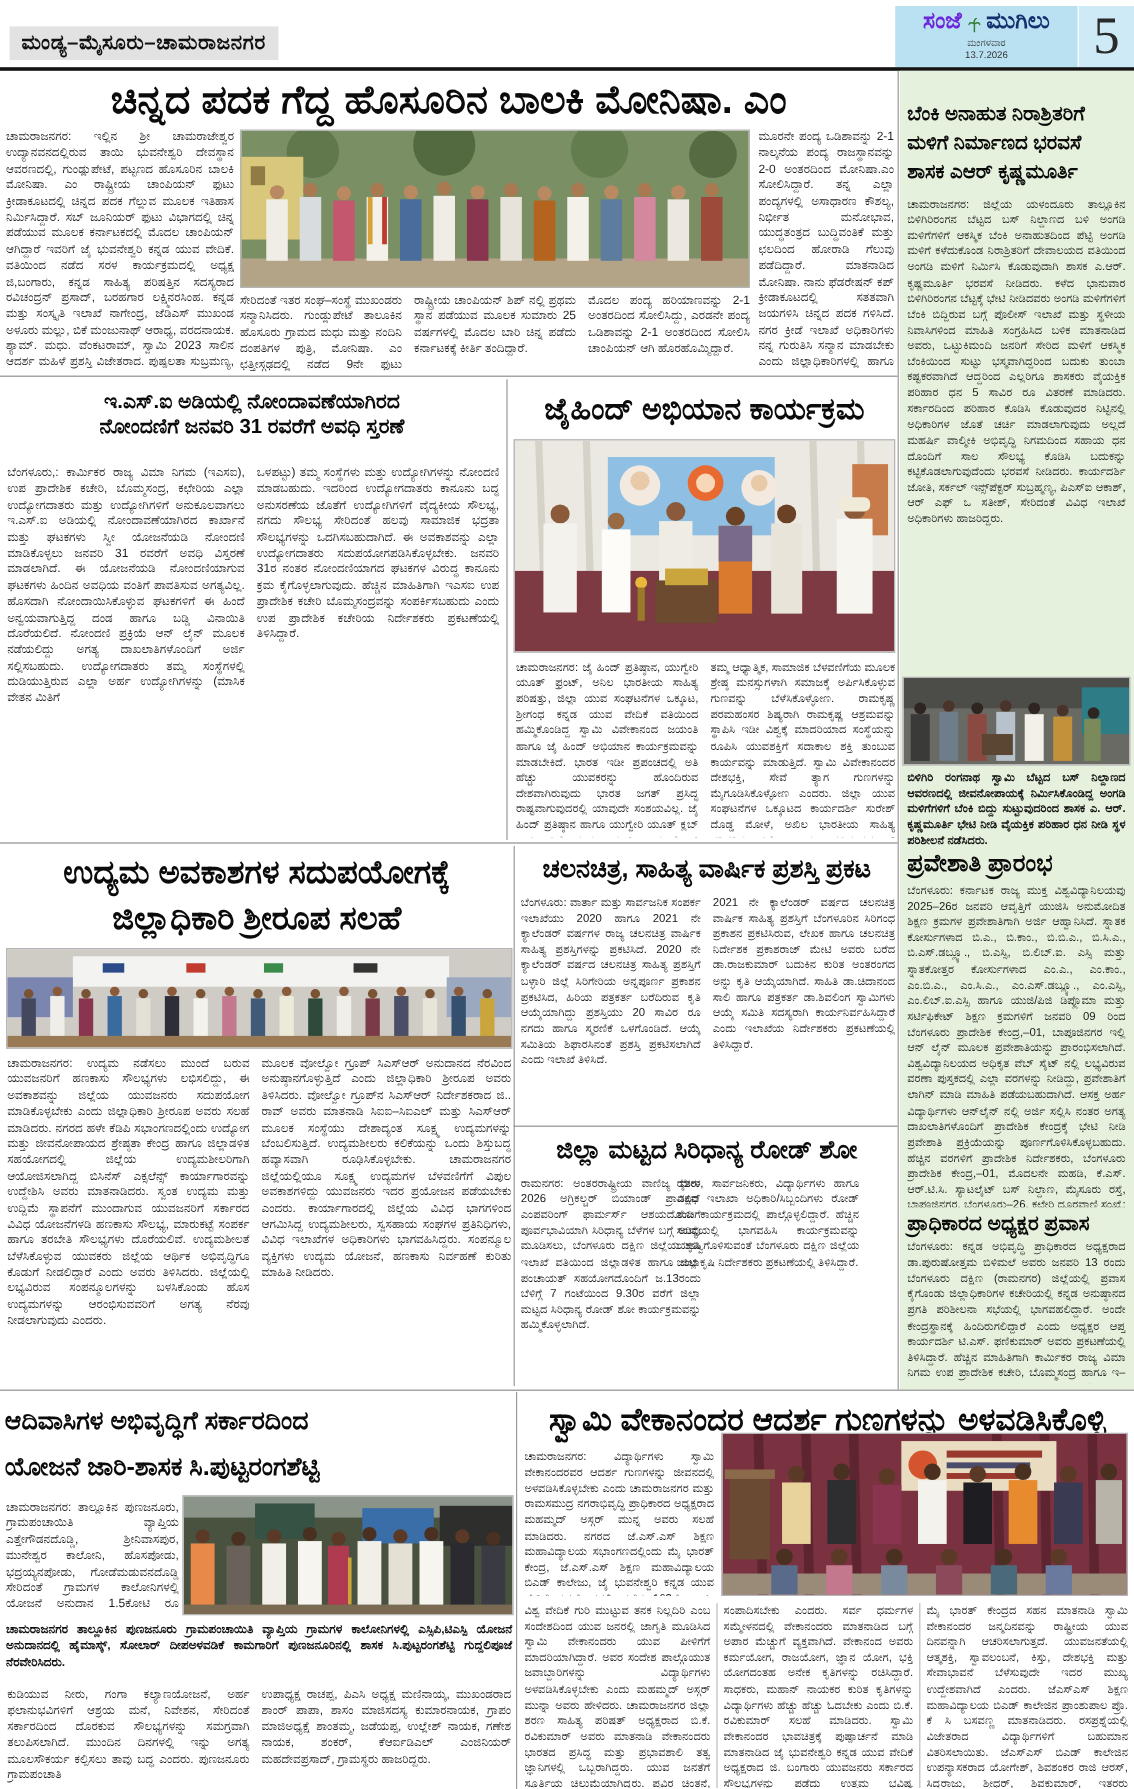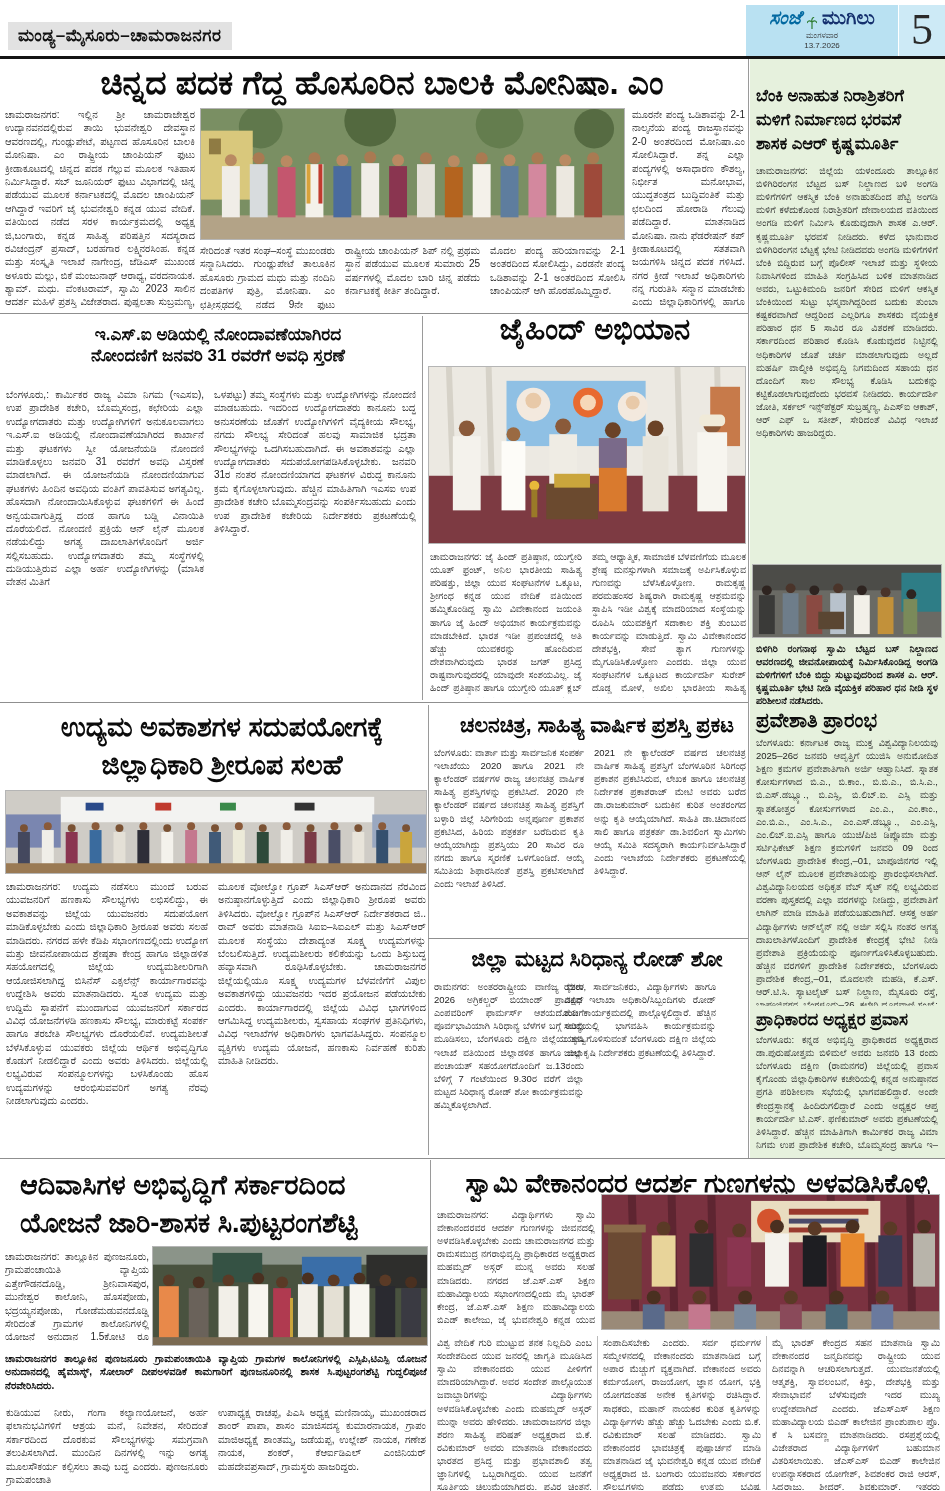--- a/index.html
+++ b/index.html
@@ -7,35 +7,35 @@
   #page {
     position:relative; width:945px; height:1491px; background:#ffffff;
     font-family:"Liberation Sans", sans-serif; overflow:hidden;
   }
   .abs { position:absolute; }
   .body10 {
     font-size:10px; line-height:1.34; text-align:justify; color:#1d1d1d;
     overflow:hidden; word-break:break-word;
   }
   .body95 { font-size:9.5px; line-height:1.38; text-align:justify; color:#1d1d1d; overflow:hidden; word-break:break-word; }
-  .hl { font-weight:800; color:#0b0b0b; text-align:center; overflow:hidden;padding-left:16px; }
+  .hl { font-weight:800; color:#0b0b0b; text-align:center; overflow:hidden; }
   .rule-h { background:#8f8f8f; height:1px; }
   .rule-v { background:#9a9a9a; width:1px; }
   .photo { border:1px solid #b5b5b5; overflow:hidden; background:#ddd; }
   .photo svg { display:block; width:100%; height:100%; }
   .caption-bold { font-weight:700; color:#111; }
   #region-strip {
     background:#e2e2e2; color:#111; font-weight:700; font-size:17px;
     padding:4px 10px; letter-spacing:0.5px;
   }
   #masthead-box {
     background:#b9e1f2; text-align:center; padding-top:3px;
   }
   #masthead-title { font-size:19px; font-weight:800; line-height:1.1; }
-  #masthead-title .t1 { color:#0369a1;font-style:italic; }
+  #masthead-title .t1 { color:#6d28d9; }
   #masthead-title .t2 { color:#15306e; }
   #masthead-day { font-size:8px; color:#333; margin-top:2px; }
   #masthead-date { font-size:8px; color:#333; }
   #page-number {
     background:#cdeaf6; color:#2a2a2a; text-align:center;
     font-family:"Liberation Serif", serif; font-size:44px; line-height:50px; font-weight:400;
   }
   #top-black-rule { background:#141414; }
   #green-col { background:#e6f1dd; }
   .green-hl { font-weight:800; color:#0b0b0b; font-size:16.5px; line-height:1.45; }
@@ -124,21 +124,21 @@
 
   <div class="abs hl" style="left:4px; top:324px; width:412px; font-size:17px; line-height:21px;">
     <div>ಇ.ಎಸ್.ಐ ಅಡಿಯಲ್ಲಿ ನೋಂದಾವಣೆಯಾಗಿರದ</div>
     <div>ನೋಂದಣಿಗೆ ಜನವರಿ 31 ರವರೆಗೆ ಅವಧಿ ಸ್ತರಣೆ</div>
   </div>
   <div class="abs body10" style="left:6px; top:388px; width:198px; height:308px;">ಬೆಂಗಳೂರು,: ಕಾರ್ಮಿಕರ ರಾಜ್ಯ ವಿಮಾ ನಿಗಮ (ಇಎಸಐ), ಉಪ ಪ್ರಾದೇಶಿಕ ಕಚೇರಿ, ಬೊಮ್ಮಸಂದ್ರ, ಕಛೇರಿಯ ಎಲ್ಲಾ ಉದ್ಯೋಗದಾತರು ಮತ್ತು ಉದ್ಯೋಗಿಗಳಿಗೆ ಅನುಕೂಲವಾಗಲು ಇ.ಎಸ್.ಐ ಅಡಿಯಲ್ಲಿ ನೋಂದಾವಣೆಯಾಗಿರದ ಕಾರ್ಖಾನೆ ಮತ್ತು ಘಟಕಗಳು ಸ್ವೀ ಯೋಜನೆಯಡಿ ನೋಂದಣಿ ಮಾಡಿಕೊಳ್ಳಲು ಜನವರಿ 31 ರವರೆಗೆ ಅವಧಿ ವಿಸ್ತರಣೆ ಮಾಡಲಾಗಿದೆ. ಈ ಯೋಜನೆಯಡಿ ನೋಂದಣಿಯಾಗುವ ಘಟಕಗಳು ಹಿಂದಿನ ಅವಧಿಯ ವಂತಿಗೆ ಪಾವತಿಸುವ ಅಗತ್ಯವಿಲ್ಲ. ಹೊಸದಾಗಿ ನೋಂದಾಯಿಸಿಕೊಳ್ಳುವ ಘಟಕಗಳಿಗೆ ಈ ಹಿಂದೆ ಅನ್ವಯವಾಗುತ್ತಿದ್ದ ದಂಡ ಹಾಗೂ ಬಡ್ಡಿ ವಿನಾಯಿತಿ ದೊರೆಯಲಿದೆ. ನೋಂದಣಿ ಪ್ರಕ್ರಿಯೆ ಆನ್ ಲೈನ್ ಮೂಲಕ ನಡೆಯಲಿದ್ದು ಅಗತ್ಯ ದಾಖಲಾತಿಗಳೊಂದಿಗೆ ಅರ್ಜಿ ಸಲ್ಲಿಸಬಹುದು. ಉದ್ಯೋಗದಾತರು ತಮ್ಮ ಸಂಸ್ಥೆಗಳಲ್ಲಿ ದುಡಿಯುತ್ತಿರುವ ಎಲ್ಲಾ ಅರ್ಹ ಉದ್ಯೋಗಿಗಳನ್ನು (ಮಾಸಿಕ ವೇತನ ಮಿತಿಗೆ</div>
   <div class="abs body10" style="left:214px; top:388px; width:202px; height:308px;">ಒಳಪಟ್ಟು) ತಮ್ಮ ಸಂಸ್ಥೆಗಳು ಮತ್ತು ಉದ್ಯೋಗಿಗಳನ್ನು ನೋಂದಣಿ ಮಾಡಬಹುದು. ಇದರಿಂದ ಉದ್ಯೋಗದಾತರು ಕಾನೂನು ಬದ್ಧ ಅನುಸರಣೆಯ ಜೊತೆಗೆ ಉದ್ಯೋಗಿಗಳಿಗೆ ವೈದ್ಯಕೀಯ ಸೌಲಭ್ಯ, ನಗದು ಸೌಲಭ್ಯ ಸೇರಿದಂತೆ ಹಲವು ಸಾಮಾಜಿಕ ಭದ್ರತಾ ಸೌಲಭ್ಯಗಳನ್ನು ಒದಗಿಸಬಹುದಾಗಿದೆ. ಈ ಅವಕಾಶವನ್ನು ಎಲ್ಲಾ ಉದ್ಯೋಗದಾತರು ಸದುಪಯೋಗಪಡಿಸಿಕೊಳ್ಳಬೇಕು. ಜನವರಿ 31ರ ನಂತರ ನೋಂದಣಿಯಾಗದ ಘಟಕಗಳ ವಿರುದ್ಧ ಕಾನೂನು ಕ್ರಮ ಕೈಗೊಳ್ಳಲಾಗುವುದು. ಹೆಚ್ಚಿನ ಮಾಹಿತಿಗಾಗಿ ಇಎಸಐ ಉಪ ಪ್ರಾದೇಶಿಕ ಕಚೇರಿ ಬೊಮ್ಮಸಂದ್ರವನ್ನು ಸಂಪರ್ಕಿಸಬಹುದು ಎಂದು ಉಪ ಪ್ರಾದೇಶಿಕ ಕಚೇರಿಯ ನಿರ್ದೇಶಕರು ಪ್ರಕಟಣೆಯಲ್ಲಿ ತಿಳಿಸಿದ್ದಾರೆ.</div>
 
   <div class="abs rule-v" style="left:422px; top:316px; height:384px;"></div>
 
-  <div class="abs hl" style="left:428px; top:308px; width:318px; height:42px; font-size:29px; line-height:42px;">ಜೈಹಿಂದ್ ಅಭಿಯಾನ ಕಾರ್ಯಕ್ರಮ</div>
+  <div class="abs hl" style="left:428px; top:320px; width:318px; height:42px; font-size:25px; line-height:42px;">ಜೈಹಿಂದ್ ಅಭಿಯಾನ ಕಾರ್ಯಕ್ರಮ</div>
   <div class="abs photo" style="left:428px; top:366px; width:318px; height:178px;">
     <svg viewBox="0 0 318 178" preserveAspectRatio="none">
       <rect width="318" height="178" fill="#e9e6df"></rect>
       <rect x="0" y="0" width="318" height="110" fill="#ece9e2"></rect>
       <path d="M20 0 L24 110 M60 0 L63 110 M250 0 L253 110 M290 0 L292 110" stroke="#d6d2c8" stroke-width="6"></path>
       <rect x="78" y="14" width="140" height="66" fill="#8fc0e4"></rect>
       <circle cx="105" cy="38" r="17" fill="#f3e9de"></circle>
         <circle cx="105" cy="34" r="8" fill="#e8c9a8"></circle>
       <circle cx="160" cy="36" r="15" fill="#e86a30"></circle>
         <circle cx="160" cy="36" r="8" fill="#f6d8b8"></circle>
@@ -278,21 +278,21 @@
   <div class="abs body95" style="left:594px; top:746px; width:152px; height:186px;">2021 ನೇ ಕ್ಯಾಲೆಂಡರ್ ವರ್ಷದ ಚಲನಚಿತ್ರ ವಾರ್ಷಿಕ ಸಾಹಿತ್ಯ ಪ್ರಶಸ್ತಿಗೆ ಬೆಂಗಳೂರಿನ ಸಿರಿಗಂಧ ಪ್ರಕಾಶನ ಪ್ರಕಟಿಸಿರುವ, ಲೇಖಕ ಹಾಗೂ ಚಲನಚಿತ್ರ ನಿರ್ದೇಶಕ ಪ್ರಕಾಶರಾಜ್ ಮೇಟಿ ಅವರು ಬರೆದ ಡಾ.ರಾಜಕುಮಾರ್ ಬದುಕಿನ ಕುರಿತ ಅಂತರಂಗದ ಅನ್ನು ಕೃತಿ ಆಯ್ಕೆಯಾಗಿದೆ. ಸಾಹಿತಿ ಡಾ.ಚಿದಾನಂದ ಸಾಲಿ ಹಾಗೂ ಪತ್ರಕರ್ತ ಡಾ.ಶಿವಲಿಂಗ ಸ್ವಾಮಿಗಳು ಆಯ್ಕೆ ಸಮಿತಿ ಸದಸ್ಯರಾಗಿ ಕಾರ್ಯನಿರ್ವಹಿಸಿದ್ದಾರೆ ಎಂದು ಇಲಾಖೆಯ ನಿರ್ದೇಶಕರು ಪ್ರಕಟಣೆಯಲ್ಲಿ ತಿಳಿಸಿದ್ದಾರೆ.</div>
 
   <div class="abs rule-h" style="left:428px; top:938px; width:320px;"></div>
 
   <div class="abs hl" style="left:432px; top:944px; width:314px; height:30px; font-size:21px; line-height:30px;">ಜಿಲ್ಲಾ ಮಟ್ಟದ ಸಿರಿಧಾನ್ಯ ರೋಡ್ ಶೋ</div>
   <div class="abs body95" style="left:434px; top:980px; width:150px; height:172px;">ರಾಮನಗರ: ಅಂತರರಾಷ್ಟ್ರೀಯ ವಾಣಿಜ್ಯ ಮೇಳ 2026 ಅಗ್ರಿಕಲ್ಚರ್ ಬಿಯಾಂಡ್ ಪ್ರಾಡಕ್ಷನ್ ಎಂಪವರಿಂಗ್ ಫಾರ್ಮರ್ಸ್ ಆಶಯದೊಂದಿಗೆ ಪೂರ್ವಭಾವಿಯಾಗಿ ಸಿರಿಧಾನ್ಯ ಬೆಳೆಗಳ ಬಗ್ಗೆ ಅರಿವು ಮೂಡಿಸಲು, ಬೆಂಗಳೂರು ದಕ್ಷಿಣ ಜಿಲ್ಲೆಯ ಕೃಷಿ ಇಲಾಖೆ ವತಿಯಿಂದ ಜಿಲ್ಲಾಡಳಿತ ಹಾಗೂ ಜಿಲ್ಲಾ ಪಂಚಾಯತ್ ಸಹಯೋಗದೊಂದಿಗೆ ಜ.13ರಂದು ಬೆಳಿಗ್ಗೆ 7 ಗಂಟೆಯಿಂದ 9.30ರ ವರೆಗೆ ಜಿಲ್ಲಾ ಮಟ್ಟದ ಸಿರಿಧಾನ್ಯ ರೋಡ್ ಶೋ ಕಾರ್ಯಕ್ರಮವನ್ನು ಹಮ್ಮಿಕೊಳ್ಳಲಾಗಿದೆ.</div>
   <div class="abs body95" style="left:564px; top:980px; width:152px; height:172px;">ರೈತರು, ಸಾರ್ವಜನಿಕರು, ವಿದ್ಯಾರ್ಥಿಗಳು ಹಾಗೂ ವಿವಿಧ ಇಲಾಖಾ ಅಧಿಕಾರಿ/ಸಿಬ್ಬಂದಿಗಳು ರೋಡ್ ಶೋ ಕಾರ್ಯಕ್ರಮದಲ್ಲಿ ಪಾಲ್ಗೊಳ್ಳಲಿದ್ದಾರೆ. ಹೆಚ್ಚಿನ ಸಂಖ್ಯೆಯಲ್ಲಿ ಭಾಗವಹಿಸಿ ಕಾರ್ಯಕ್ರಮವನ್ನು ಯಶಸ್ವಿಗೊಳಿಸುವಂತೆ ಬೆಂಗಳೂರು ದಕ್ಷಿಣ ಜಿಲ್ಲೆಯ ಜಂಟಿ ಕೃಷಿ ನಿರ್ದೇಶಕರು ಪ್ರಕಟಣೆಯಲ್ಲಿ ತಿಳಿಸಿದ್ದಾರೆ.</div>
 
   <div class="abs rule-h" style="left:0; top:1158px; width:945px;"></div>
 
-  <div class="abs hl" style="left:4px; top:1166px; width:422px; font-size:27px; line-height:38px; text-align:left;">
+  <div class="abs hl" style="left:4px; top:1166px; width:422px; font-size:21px; line-height:38px; text-align:left;">
     <div>ಆದಿವಾಸಿಗಳ ಅಭಿವೃದ್ಧಿಗೆ ಸರ್ಕಾರದಿಂದ</div>
     <div>ಯೋಜನೆ ಜಾರಿ-ಶಾಸಕ ಸಿ.ಪುಟ್ಟರಂಗಶೆಟ್ಟಿ</div>
   </div>
   <div class="abs body10" style="left:5px; top:1250px; width:144px; height:96px;">ಚಾಮರಾಜನಗರ: ತಾಲ್ಲೂಕಿನ ಪುಣಜನೂರು, ಗ್ರಾಮಪಂಚಾಯಿತಿ ವ್ಯಾಪ್ತಿಯ ಎತ್ತೇಗೌಡನದೊಡ್ಡಿ, ಶ್ರೀನಿವಾಸಪುರ, ಮುನೇಶ್ವರ ಕಾಲೋನಿ, ಹೊಸಪೋಡು, ಭದ್ರಯ್ಯನಪೋಡು, ಗೋಡೆಮಡುವನದೊಡ್ಡಿ ಸೇರಿದಂತೆ ಗ್ರಾಮಗಳ ಕಾಲೋನಿಗಳಲ್ಲಿ ಯೋಜನೆ ಅನುದಾನ 1.5ಕೋಟಿ ರೂ ವೆಚ್ಚದಲ್ಲಿ ಹೈಮಾಸ್ಕ್ ದೀಪಗಳ ಗುದ್ದಲಿಪೂಜೆ ನೆರವೇರಿಸಿದರು.</div>
   <div class="abs photo" style="left:152px; top:1246px; width:276px; height:100px;">
     <svg viewBox="0 0 276 100" preserveAspectRatio="none">
       <rect width="276" height="100" fill="#49523f"></rect>
       <rect x="0" y="0" width="276" height="18" fill="#8b9489"></rect>
       <rect x="150" y="10" width="60" height="30" fill="#3a6ea8"></rect>
       <rect x="215" y="8" width="61" height="34" fill="#2e2e2c"></rect>

